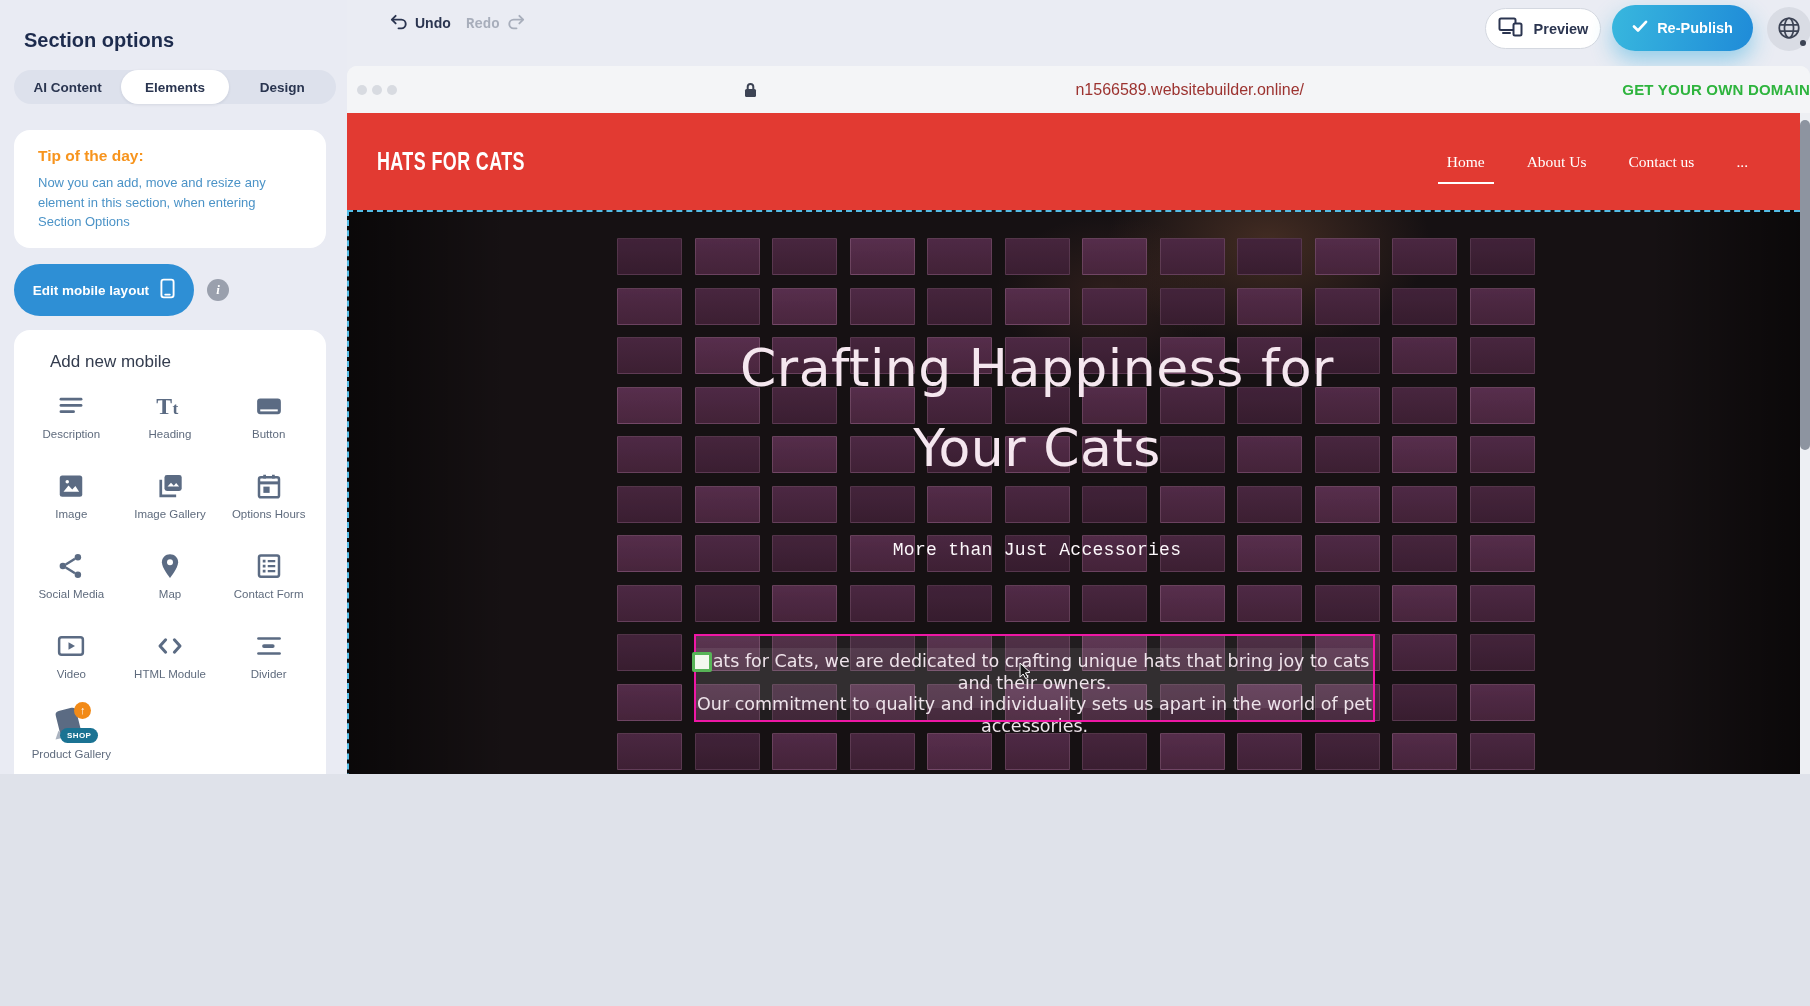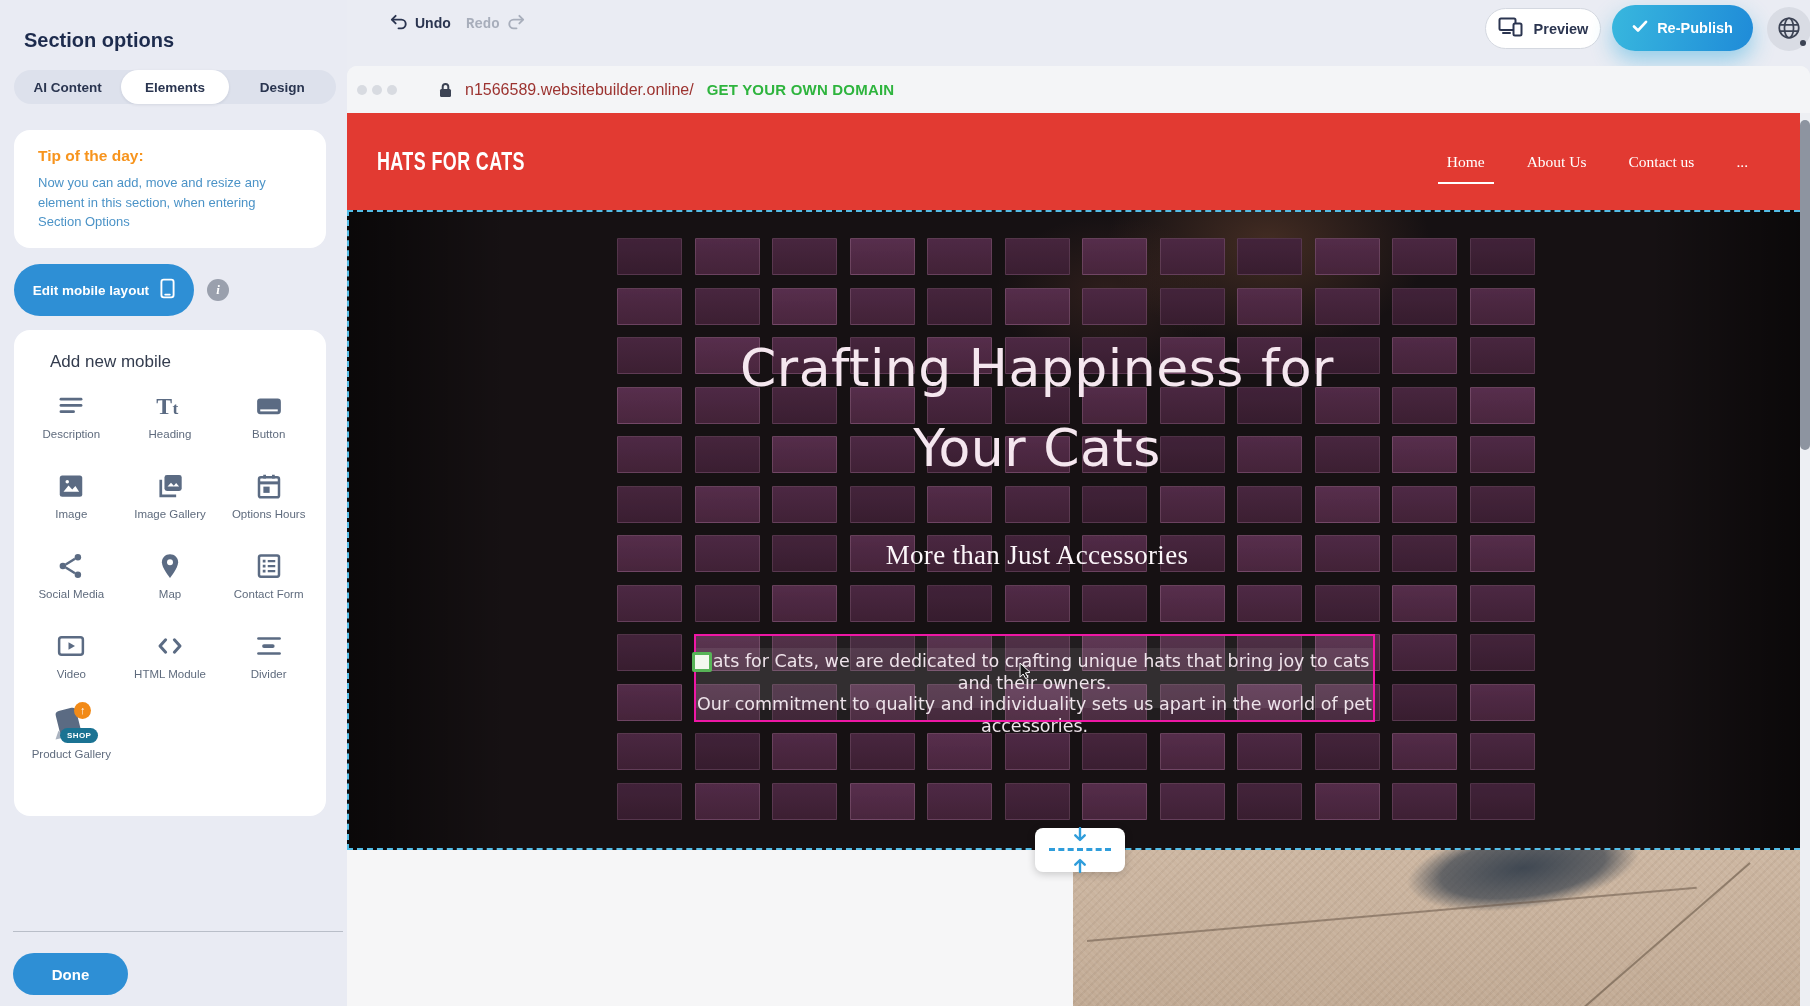--- a/index.html
+++ b/index.html
@@ -1,16 +1,16 @@
 <!DOCTYPE html>
 <html><head>
 <meta charset="utf-8">
 <style>
   html,body{margin:0;padding:0;background:#dfe2ea;}
-  .app{position:relative;width:1810px;height:1006px;background:#eaecf3;overflow:hidden;
+  .app{position:relative;width:1810px;height:774px;background:#eaecf3;overflow:hidden;
        font-family:"Liberation Sans",sans-serif;-webkit-font-smoothing:antialiased;}
 
   
   .left-panel{position:absolute;left:0;top:0;width:347px;height:100%;background:#e9ebf3;z-index:20;}
   .panel-title{position:absolute;left:24px;top:16px;font-size:20px;font-weight:bold;color:#1d2b4d;}
   .tabs{position:absolute;left:14px;top:70px;width:322px;height:34px;background:#dde1ec;border-radius:17px;display:flex;}
   .tab{flex:1;border:none;background:transparent;border-radius:17px;font-size:13.5px;font-weight:bold;
        color:#2a3550;font-family:inherit;cursor:pointer;padding:0;}
   .tab.active{background:#fff;box-shadow:0 1px 3px rgba(30,40,70,.10);}
   .tip-card{position:absolute;left:14px;top:130px;width:312px;height:118px;background:#fff;border-radius:16px;
@@ -56,21 +56,21 @@
        display:flex;align-items:center;justify-content:center;gap:9px;font-family:inherit;cursor:pointer;
        box-shadow:0 10px 22px rgba(43,169,221,.45);}
   .globe-btn{position:absolute;left:1767px;top:7px;width:44px;height:44px;border-radius:50%;background:#d9dce4;
        border:none;display:flex;align-items:center;justify-content:center;cursor:pointer;}
   .globe-dot{position:absolute;right:5px;bottom:5px;width:6px;height:6px;border-radius:50%;background:#3c4354;}
 
   
   .site-frame{position:absolute;left:347px;top:66px;width:1463px;height:940px;border-radius:10px 10px 0 0;
        overflow:hidden;background:#f5f5f6;z-index:5;}
   .browser-bar{position:absolute;left:0;top:0;width:100%;height:47px;background:#f4f5f7;display:flex;
-       align-items:center;}
+       align-items:center;justify-content:space-between;}
   .dots{display:flex;gap:5px;margin-left:10px;}
   .dot{width:10px;height:10px;border-radius:50%;background:#d8dbe1;}
   .lock{margin-left:42px;display:flex;align-items:center;}
   .url{margin-left:13px;font-size:16px;color:#9c3330;cursor:pointer;}
   .cta{margin-left:13px;font-size:15px;font-weight:bold;color:#2eb43e;letter-spacing:.2px;cursor:pointer;}
 
   .site-header{position:absolute;left:0;top:47px;width:100%;height:97px;background:#e23a32;}
   .logo{position:absolute;left:30px;top:50%;transform:translateY(-50%) scaleX(.78) scaleY(1.12);
        transform-origin:left center;color:#fff;font-size:23px;font-weight:bold;letter-spacing:.5px;
        white-space:nowrap;}
@@ -85,21 +85,21 @@
        radial-gradient(160px 110px at 52% 13%, rgba(120,70,55,.25), transparent 70%),
        linear-gradient(90deg, rgba(0,0,0,.55), transparent 11%, transparent 89%, rgba(0,0,0,.55));}
   .tile-grid{position:absolute;left:270px;top:28px;display:grid;grid-template-columns:repeat(12,65px);
        grid-auto-rows:37px;column-gap:12.5px;row-gap:12.5px;}
   .tile{background:linear-gradient(180deg,#4a2741,#3e2034);border:1px solid rgba(210,165,195,.18);
        box-sizing:border-box;border-radius:1px;}
   .hero-border{position:absolute;inset:0;border:2px dashed #54bee8;pointer-events:none;z-index:7;}
   .hero-heading{position:absolute;left:0;top:118px;width:1380px;text-align:center;z-index:3;
        font-family:"DejaVu Sans",sans-serif;font-size:52px;line-height:80px;color:#f5e7ef;letter-spacing:.5px;}
   .hero-sub{position:absolute;left:0;top:330px;width:1380px;text-align:center;z-index:3;
-       font-family:Liberation Serif, serif;font-size:27px;color:#fcf7fa;letter-spacing:.3px;}
+       font-family:Liberation Mono, monospace;font-size:18px;color:#fcf7fa;letter-spacing:.3px;}
   .para-box{position:absolute;left:347px;top:424px;width:681px;height:88px;border:2px solid #ee17a5;
        box-sizing:border-box;background:rgba(255,255,255,.05);z-index:4;}
   .para-band{position:absolute;left:0;right:0;top:12px;bottom:12px;background:rgba(255,255,255,.08);}
   .para-text{position:absolute;left:0;top:15px;width:100%;text-align:center;z-index:2;
        font-family:"DejaVu Sans",sans-serif;font-size:17.5px;line-height:21.5px;color:#eee3ea;}
   .green-handle{position:absolute;left:-4px;top:16px;width:20px;height:20px;background:#f2f8ee;
        border:3px solid #57b457;box-sizing:border-box;border-radius:2px;z-index:5;cursor:pointer;}
   .mouse-cursor{position:absolute;left:672px;top:452px;z-index:9;}
 
   .resize-handle{position:absolute;left:688px;top:762px;width:90px;height:44px;background:#fff;border-radius:8px;

